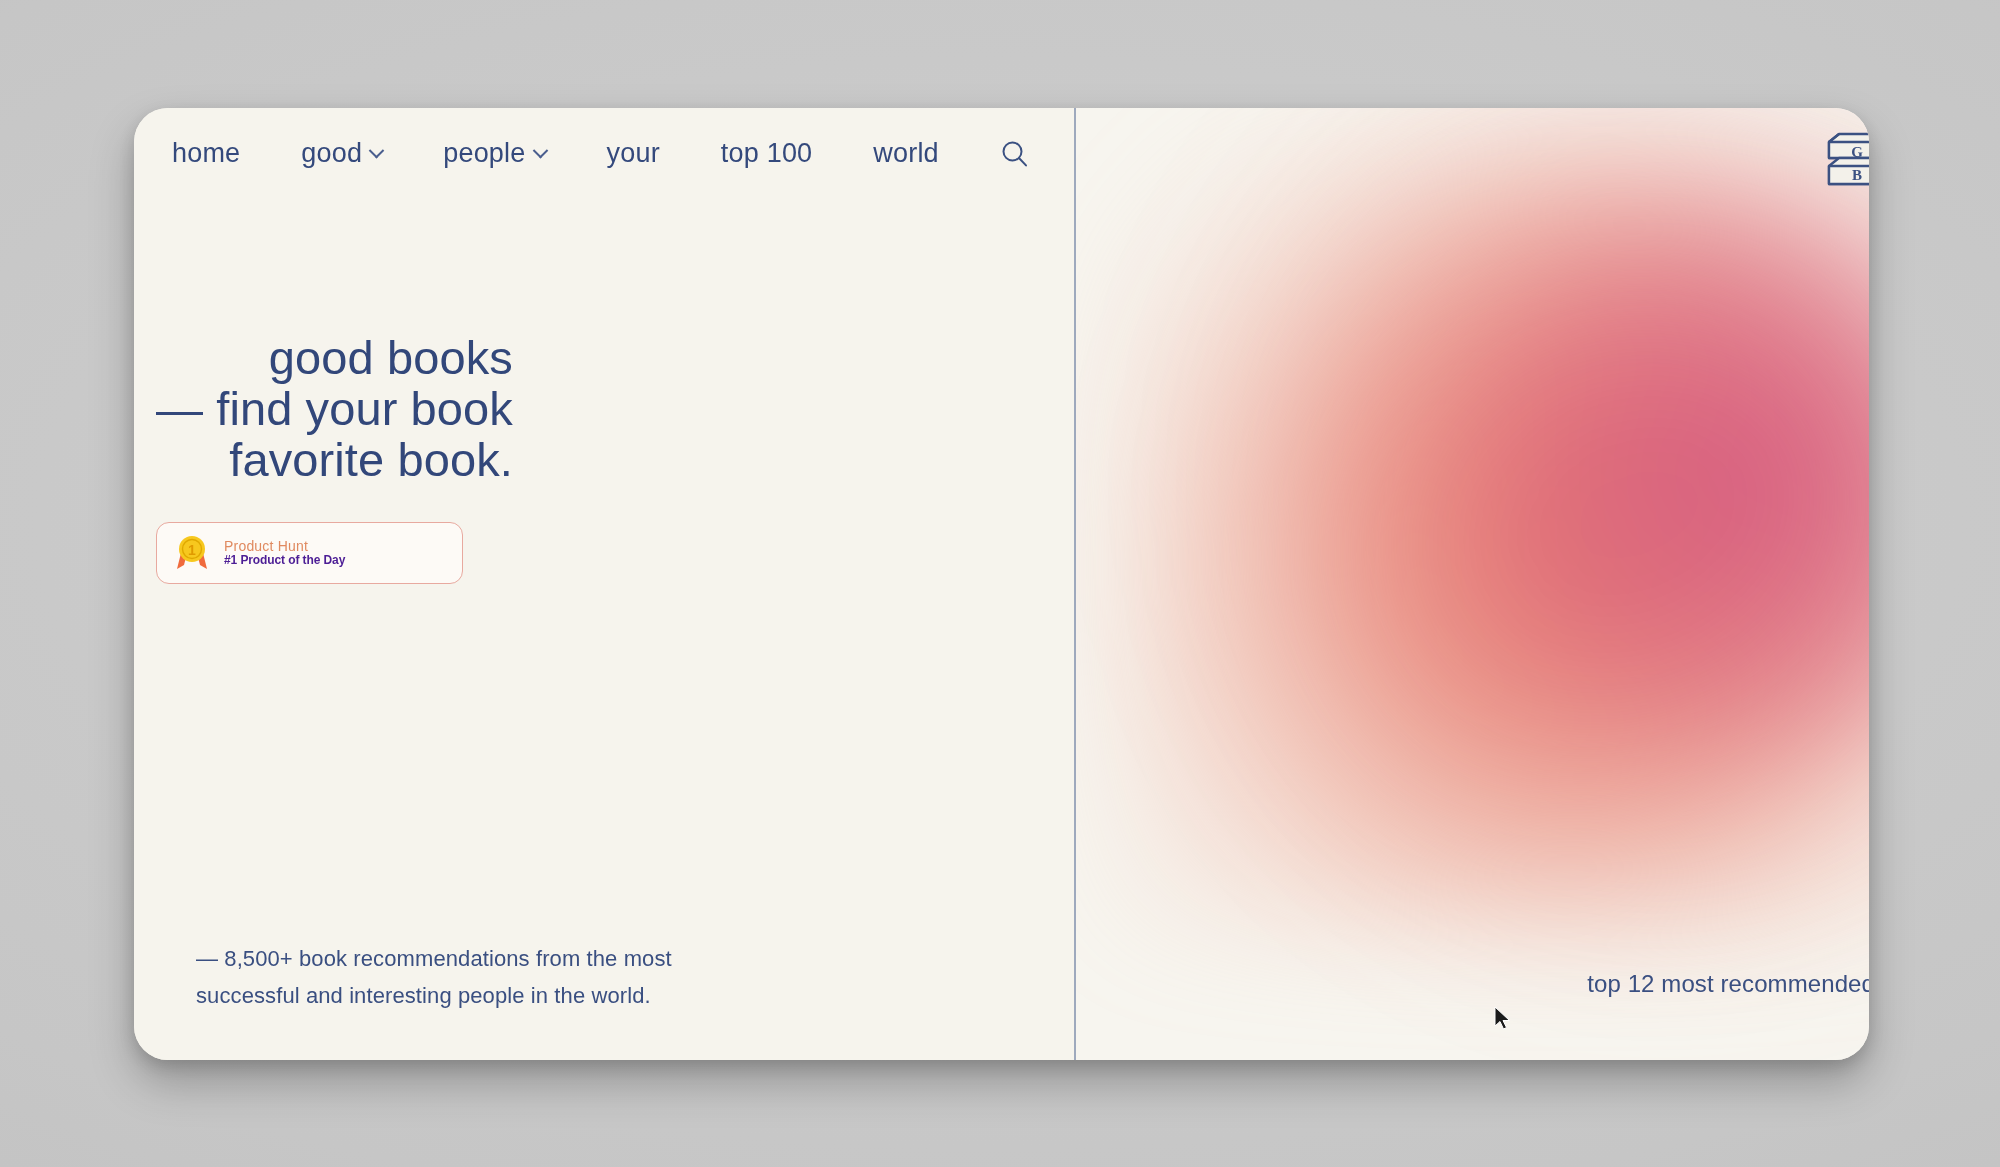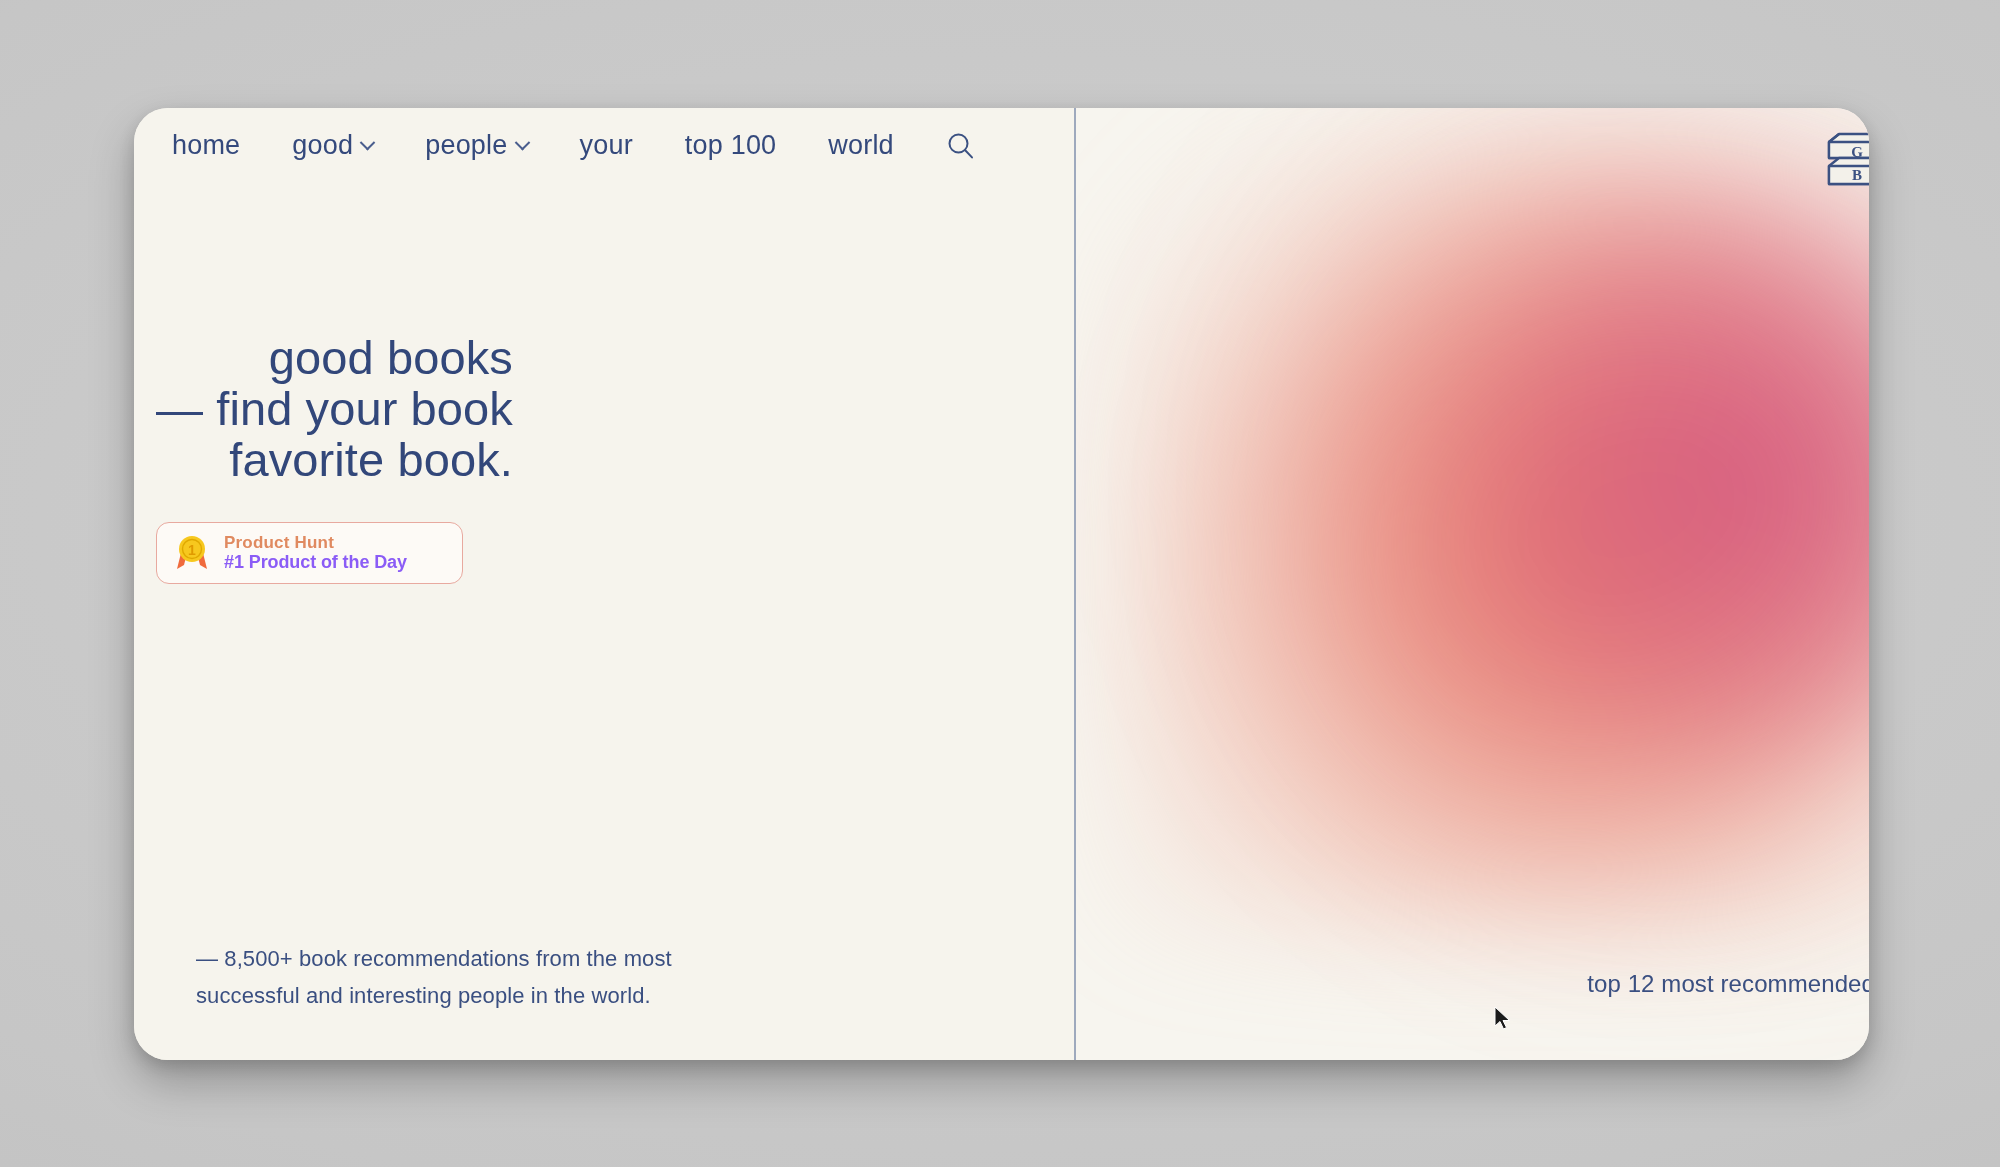--- a/index.html
+++ b/index.html
@@ -105,24 +105,24 @@
     width: 1120px;
     height: 900px;
     filter: blur(90px);
     background: radial-gradient(circle at 55% 47%, rgba(230,130,125,0.45) 0%, rgba(230,130,125,0.0) 60%);
   }
 
   
   .nav {
     position: absolute;
     left: 16px;
-    top: 16px;
+    top: 24px;
     display: flex;
     align-items: center;
-    gap: 8px;
+    gap: 17px;
     z-index: 5;
   }
   .nav-item {
     display: flex;
     align-items: center;
     gap: 9px;
     font-size: 27px;
     color: #34497c;
     letter-spacing: .2px;
     padding: 6px 22px;
@@ -174,29 +174,29 @@
     display: flex;
     align-items: center;
     gap: 13px;
     padding: 0 16px;
     z-index: 5;
     cursor: pointer;
   }
   .medal { flex: 0 0 auto; }
   .ph-text { display: flex; flex-direction: column; justify-content: center; line-height: 1.15; }
   .ph-top {
-    font-size: 17px;
-    font-weight: bold;
+    font-size: 14px;
+    font-weight: normal;
     color: #e08a60;
     letter-spacing: .2px;
   }
   .ph-main {
-    font-size: 18px;
+    font-size: 12px;
     font-weight: bold;
-    color: #8b5cf6;
+    color: #4c1d95;
     letter-spacing: -.1px;
   }
 
   
   .blurb {
     position: absolute;
     left: 22px;
     bottom: 46px;
     z-index: 5;
     font-size: 22px;

